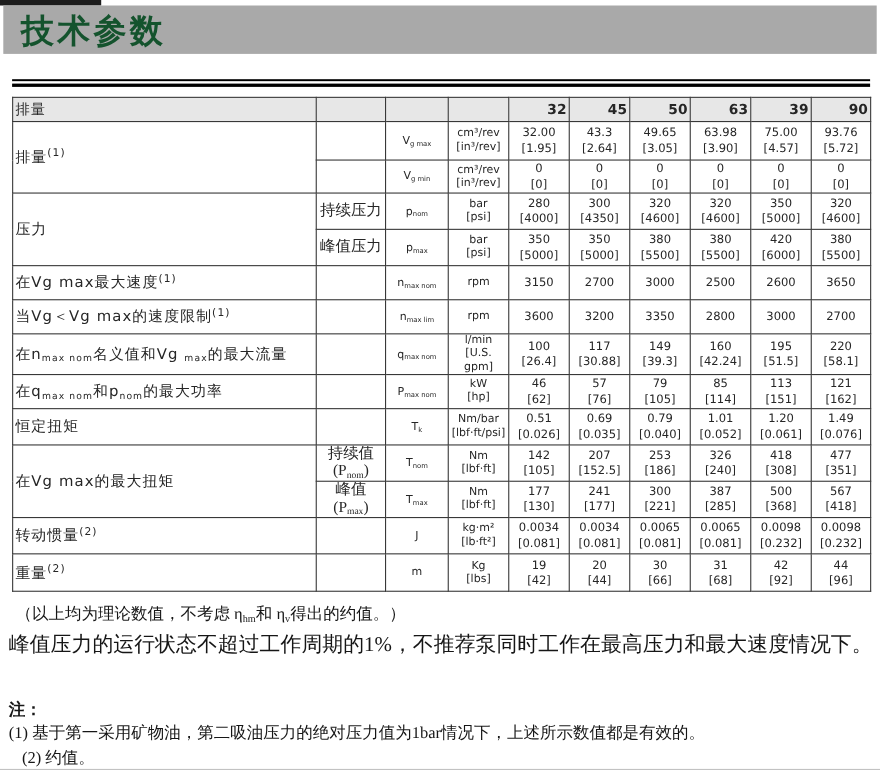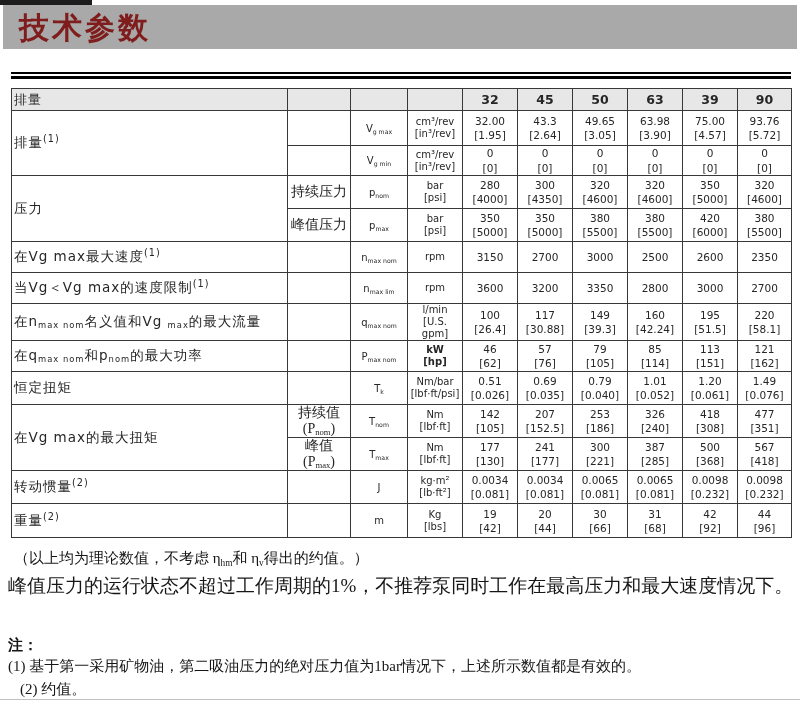--- a/index.html
+++ b/index.html
@@ -3,41 +3,41 @@
 <meta charset="utf-8">
 <style>
   html,body{margin:0;padding:0;}
   body{
     width:800px;height:705px;position:relative;background:#ffffff;
     font-family:"DejaVu Sans","Liberation Sans",sans-serif;color:#1f1f1f;
     overflow:hidden;
   }
   .top-strip{position:absolute;left:0;top:0;width:92px;height:5px;background:#1c1c1c;}
   .title-bar{position:absolute;left:3px;top:5px;width:794px;height:44px;background:#a9a9a9;}
-  .title-text{color:#7f1d1d;font-weight:bold;font-size:30px;letter-spacing:3px;padding:3px 0 0 16px;}
+  .title-text{color:#14532d;font-weight:bold;font-size:30px;letter-spacing:3px;padding:3px 0 0 16px;}
   .rule{position:absolute;left:11px;top:72px;width:780px;}
   .rule .thin{height:1.5px;background:#000;}
   .rule .gap{height:2px;background:#fff;}
   .rule .thick{height:3px;background:#000;}
 
   table.params{
     position:absolute;left:11px;top:88px;width:780px;
     border-collapse:collapse;table-layout:fixed;border-radius:14px;
   }
   table.params td{
     border:1px solid #383838;padding:0 2px;vertical-align:middle;
     color:#262626;overflow:hidden;
   }
   td.lbl{font-size:13.5px;text-align:left;padding-left:6px;letter-spacing:1px;}
   td.sublbl{font-size:14px;text-align:center;font-family:"Liberation Serif","DejaVu Serif",serif;line-height:1.15;}
   td.sym{font-size:10px;text-align:center;}
   td.unit{font-size:10px;text-align:center;line-height:1.2;}
   td.val{font-size:10.5px;text-align:center;line-height:1.35;}
   tr.hdr td{font-size:13px;}
-  tr.hdr td.size{font-weight:bold;font-size:12.5px;text-align:center;}
+  tr.hdr td.size{font-weight:bold;font-size:12.5px;text-align:right;}
   sub,sup{line-height:0;}
   sub{font-size:0.62em;vertical-align:-0.28em;}
   sup{font-size:0.72em;vertical-align:0.5em;}
 
   .note-serif{font-family:"Liberation Serif","DejaVu Serif",serif;color:#161616;}
   .note1{position:absolute;left:14px;top:549px;font-size:15px;}
   .note2{position:absolute;left:8px;top:573px;font-size:19px;}
   .notes-title{position:absolute;left:8px;top:636px;font-size:15px;font-weight:bold;}
   .note-item1{position:absolute;left:8px;top:657px;font-size:15px;}
   .note-item2{position:absolute;left:20px;top:680px;font-size:15px;}
@@ -133,21 +133,21 @@
       <tr style="height: 31px;">
         <td class="lbl" rowspan="1" style="border-color: rgb(56, 56, 56);">在Vg max最大速度<sup>(1)</sup></td>
         <td class="sublbl" style="border-color: rgb(56, 56, 56);"></td>
         <td class="sym" style="border-color: rgb(56, 56, 56);">n<sub>max nom</sub></td>
         <td class="unit" style="border-color: rgb(56, 56, 56);">rpm</td>
         <td class="val" style="border-color: rgb(56, 56, 56);">3150</td>
         <td class="val" style="border-color: rgb(56, 56, 56);">2700</td>
         <td class="val" style="border-color: rgb(56, 56, 56);">3000</td>
         <td class="val" style="border-color: rgb(56, 56, 56);">2500</td>
         <td class="val" style="border-color: rgb(56, 56, 56);">2600</td>
-        <td class="val" style="border-color: rgb(56, 56, 56);">2350</td>
+        <td class="val" style="border-color: rgb(56, 56, 56);">3650</td>
       </tr>
       <tr style="height: 31px;">
         <td class="lbl" rowspan="1" style="border-color: rgb(56, 56, 56);">当Vg＜Vg max的速度限制<sup>(1)</sup></td>
         <td class="sublbl" style="border-color: rgb(56, 56, 56);"></td>
         <td class="sym" style="border-color: rgb(56, 56, 56);">n<sub>max lim</sub></td>
         <td class="unit" style="border-color: rgb(56, 56, 56);">rpm</td>
         <td class="val" style="border-color: rgb(56, 56, 56);">3600</td>
         <td class="val" style="border-color: rgb(56, 56, 56);">3200</td>
         <td class="val" style="border-color: rgb(56, 56, 56);">3350</td>
         <td class="val" style="border-color: rgb(56, 56, 56);">2800</td>
@@ -163,21 +163,21 @@
         <td class="val" style="border-color: rgb(56, 56, 56);">117<br>[30.88]</td>
         <td class="val" style="border-color: rgb(56, 56, 56);">149<br>[39.3]</td>
         <td class="val" style="border-color: rgb(56, 56, 56);">160<br>[42.24]</td>
         <td class="val" style="border-color: rgb(56, 56, 56);">195<br>[51.5]</td>
         <td class="val" style="border-color: rgb(56, 56, 56);">220<br>[58.1]</td>
       </tr>
       <tr style="height: 31px;">
         <td class="lbl" rowspan="1" style="border-color: rgb(56, 56, 56);">在q<sub>max nom</sub>和p<sub>nom</sub>的最大功率</td>
         <td class="sublbl" style="border-color: rgb(56, 56, 56);"></td>
         <td class="sym" style="border-color: rgb(56, 56, 56);">P<sub>max nom</sub></td>
-        <td class="unit" style="border-color: rgb(56, 56, 56); font-weight: bold;">kW<br>[hp]</td>
+        <td class="unit" style="border-color: rgb(56, 56, 56);">kW<br>[hp]</td>
         <td class="val" style="border-color: rgb(56, 56, 56);">46<br>[62]</td>
         <td class="val" style="border-color: rgb(56, 56, 56);">57<br>[76]</td>
         <td class="val" style="border-color: rgb(56, 56, 56);">79<br>[105]</td>
         <td class="val" style="border-color: rgb(56, 56, 56);">85<br>[114]</td>
         <td class="val" style="border-color: rgb(56, 56, 56);">113<br>[151]</td>
         <td class="val" style="border-color: rgb(56, 56, 56);">121<br>[162]</td>
       </tr>
       <tr style="height: 33px;">
         <td class="lbl" rowspan="1" style="border-color: rgb(56, 56, 56);">恒定扭矩</td>
         <td class="sublbl" style="border-color: rgb(56, 56, 56);"></td>

